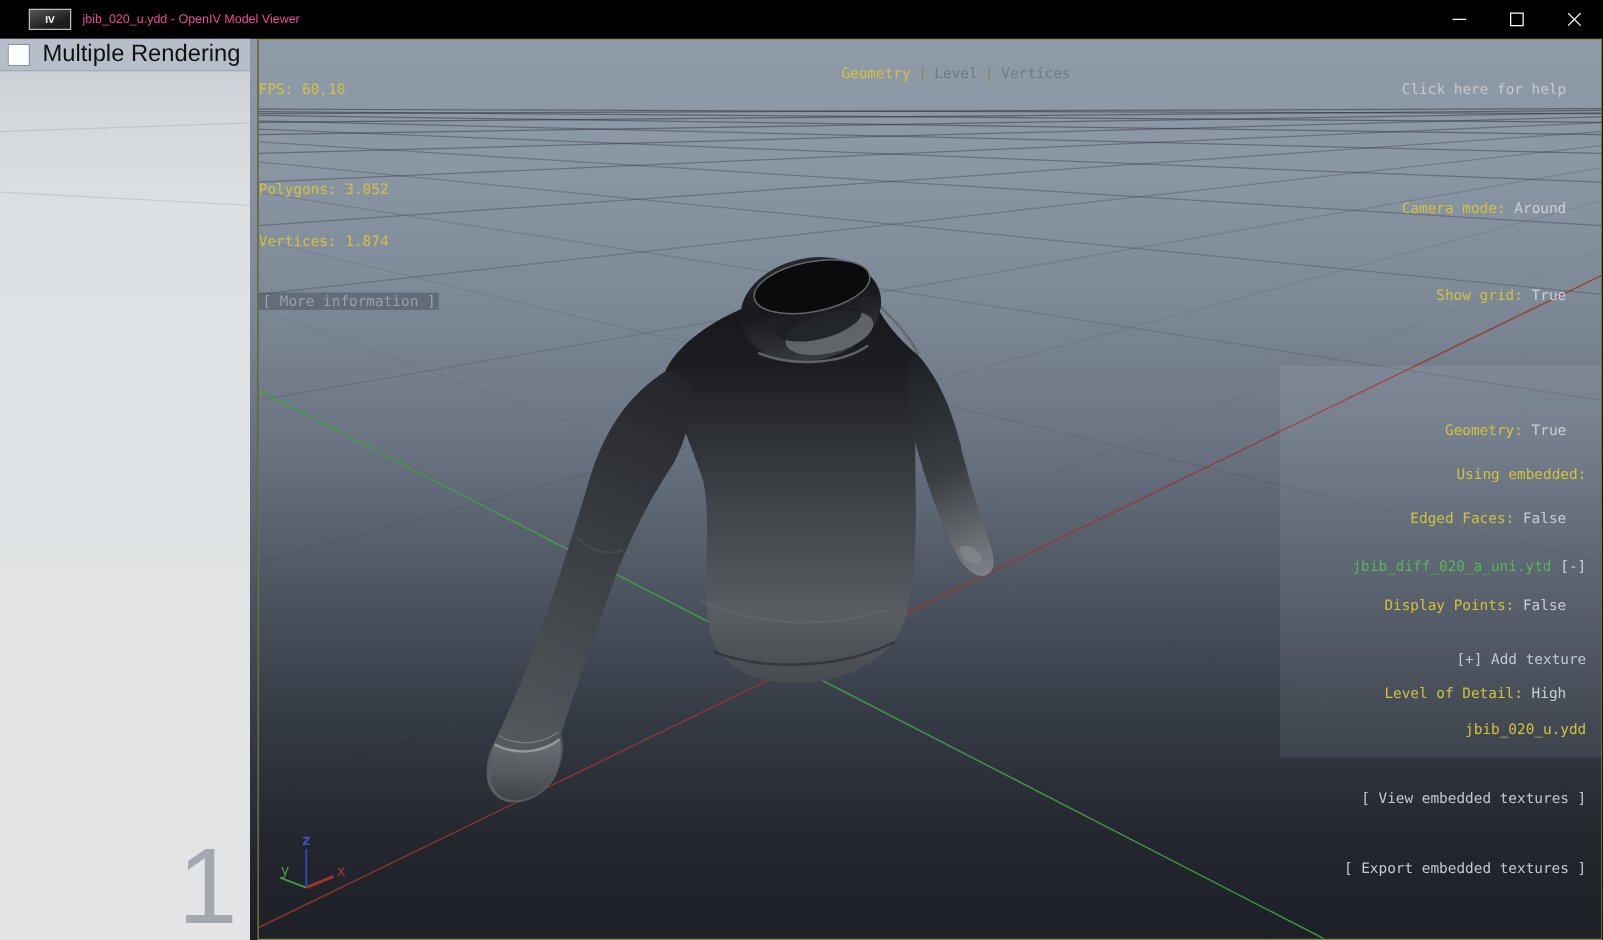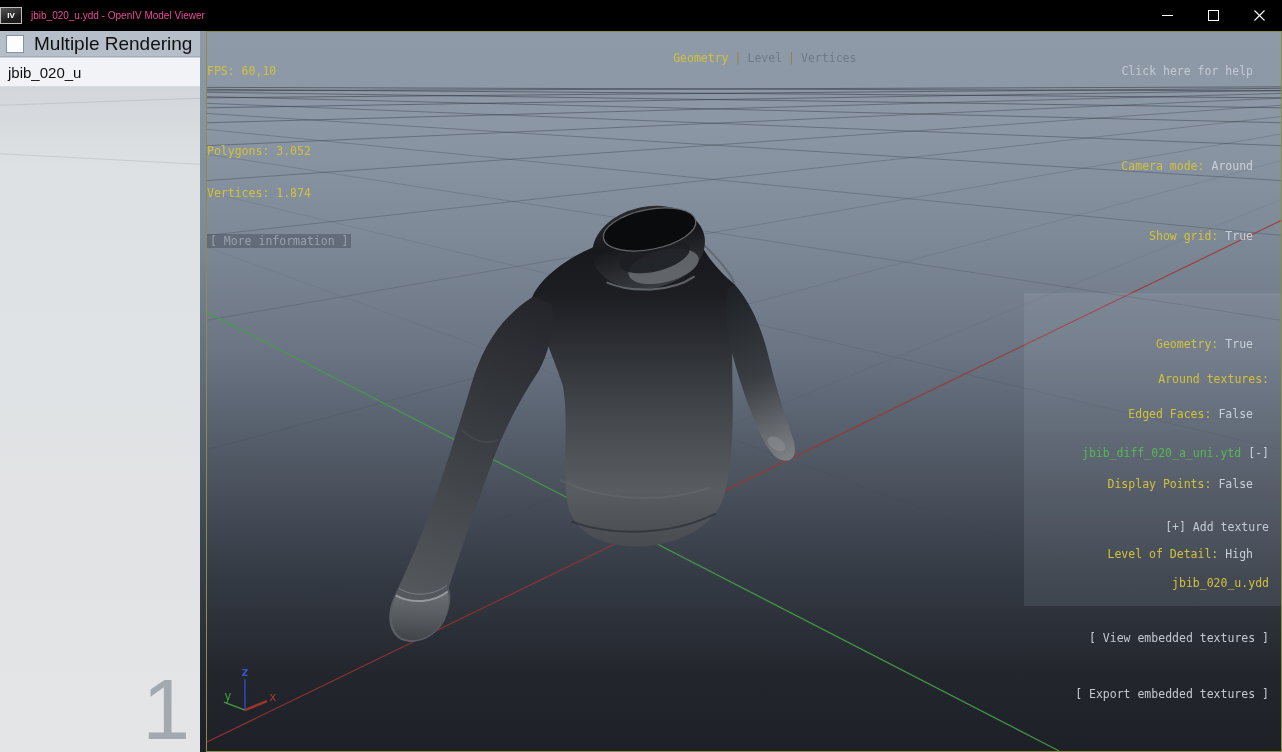--- a/index.html
+++ b/index.html
@@ -1,20 +1,20 @@
 <!DOCTYPE html>
 <html><head>
 <meta charset="utf-8">
 <style>
   html,body{margin:0;padding:0;background:#000;}
   .window{position:relative;width:1282px;height:752px;overflow:hidden;font-family:"Liberation Sans",sans-serif;background:#000;}
 
   
   .titlebar{position:absolute;left:0;top:0;width:100%;height:31px;background:#000;display:flex;align-items:center;}
-  .app-icon{width:22px;height:17px;margin-left:0;background:linear-gradient(160deg,#555 0%,#1d1d1d 70%);border:1px solid #bfbfbf;display:flex;align-items:center;justify-content:center;color:#fff;font-size:8px;font-weight:bold;letter-spacing:0;box-sizing:border-box;}
+  .app-icon{width:34px;height:17px;margin-left:23px;background:linear-gradient(160deg,#555 0%,#1d1d1d 70%);border:1px solid #bfbfbf;display:flex;align-items:center;justify-content:center;color:#fff;font-size:8px;font-weight:bold;letter-spacing:0;box-sizing:border-box;}
   .title-text{color:#ec4899;font-size:10px;margin-left:9px;white-space:nowrap;}
   .win-controls{margin-left:auto;display:flex;height:100%;}
   .win-btn{width:46px;height:100%;display:flex;align-items:center;justify-content:center;}
   .glyph-min{display:block;width:11px;height:1px;background:#fff;}
   .glyph-max{display:block;width:9px;height:9px;border:1px solid #fff;}
 
   
   .sidebar{position:absolute;left:0;top:31px;width:206px;height:721px;}
   .sidebar-content{position:absolute;left:0;top:0;width:200px;height:100%;background:linear-gradient(180deg,#c2c8cf 0px,#d2d6da 50px,#dee1e3 140px,#e3e5e7 100%);overflow:hidden;}
   .mr-panel{position:absolute;left:0;top:0;width:100%;height:26px;background:#b6bfc9;border-bottom:1px solid #a0abb7;display:flex;align-items:center;box-sizing:border-box;}
@@ -76,23 +76,20 @@
         </svg>
       </div>
     </div>
   </div>
 
   <div class="sidebar">
     <div class="sidebar-content">
       <div class="mr-panel">
         <span class="checkbox"></span>
         <span class="mr-label">Multiple Rendering</span>
-      </div>
-      <div class="model-item">
-        <span>jbib_020_u</span>
       </div>
       <div class="faint-line" style="top:70px;transform:rotate(-2deg);"></div>
       <div class="faint-line" style="top:128px;transform:rotate(3deg);"></div>
       <div class="watermark">1</div>
     </div>
     <div class="sidebar-strip"></div>
   </div>
 
   <div class="viewport">
 
@@ -250,21 +247,21 @@
         <div class="row">
           <span class="yellow">Display Points:</span><span class="val">False</span>
         </div>
         <div class="row">
           <span class="yellow">Level of Detail:</span><span class="val">High</span>
         </div>
       </div>
     </div>
 
     <div class="overlay textures">
-      <div class="row yellow">Around textures:</div>
+      <div class="row yellow">Using embedded:</div>
       <div class="row">
         <span class="green-file">jbib_diff_020_a_uni.ytd</span><span class="val">[-]</span>
       </div>
       <div class="row lightgray">[+] Add texture</div>
       <div class="row yellow">jbib_020_u.ydd</div>
       <div class="row lightgray">[ View embedded textures ]</div>
       <div class="row lightgray">[ Export embedded textures ]</div>
     </div>
 
   </div>

